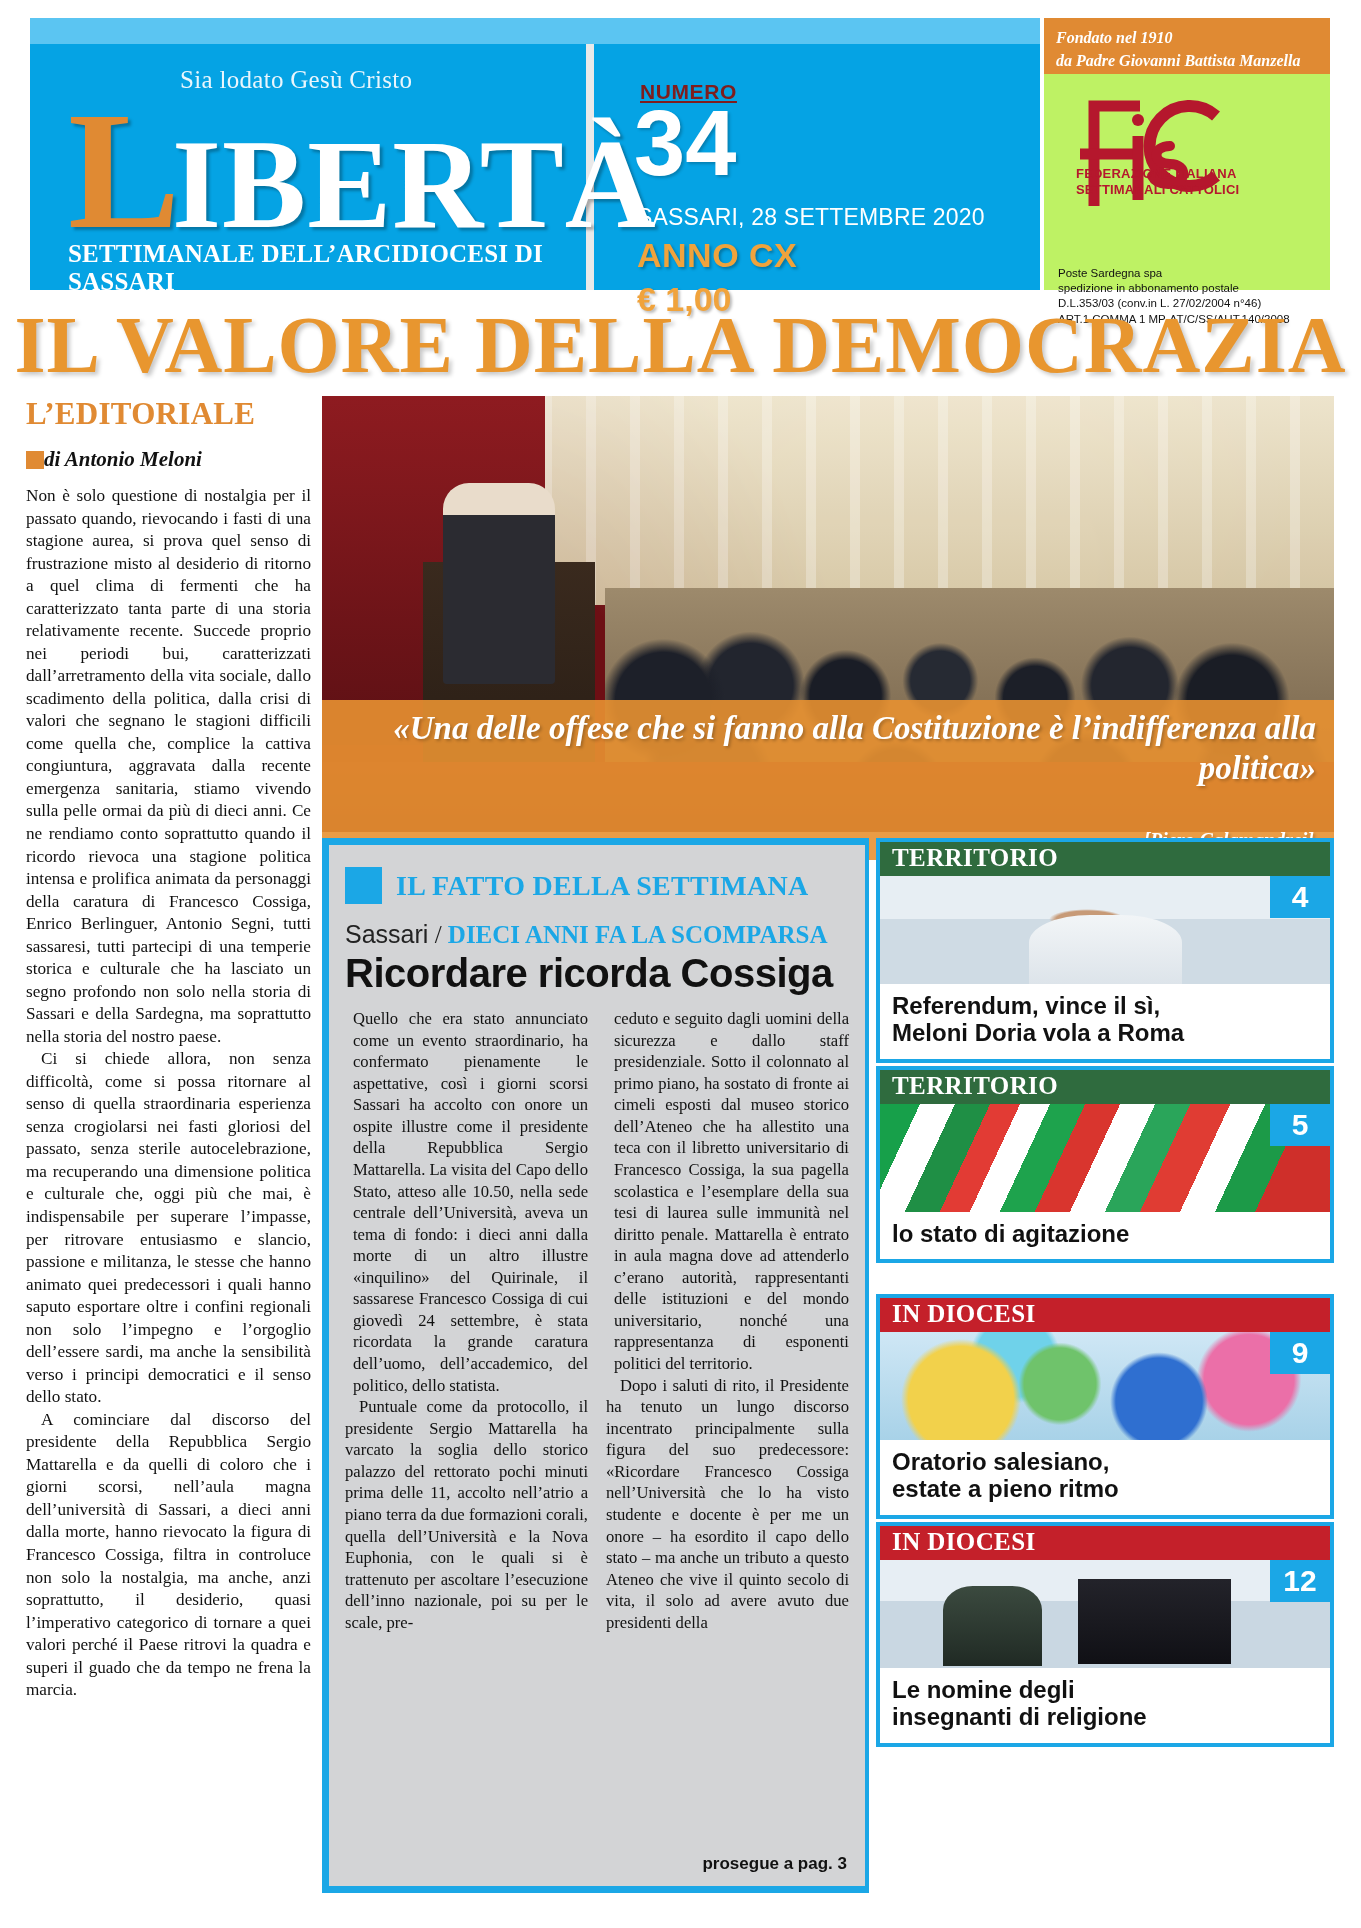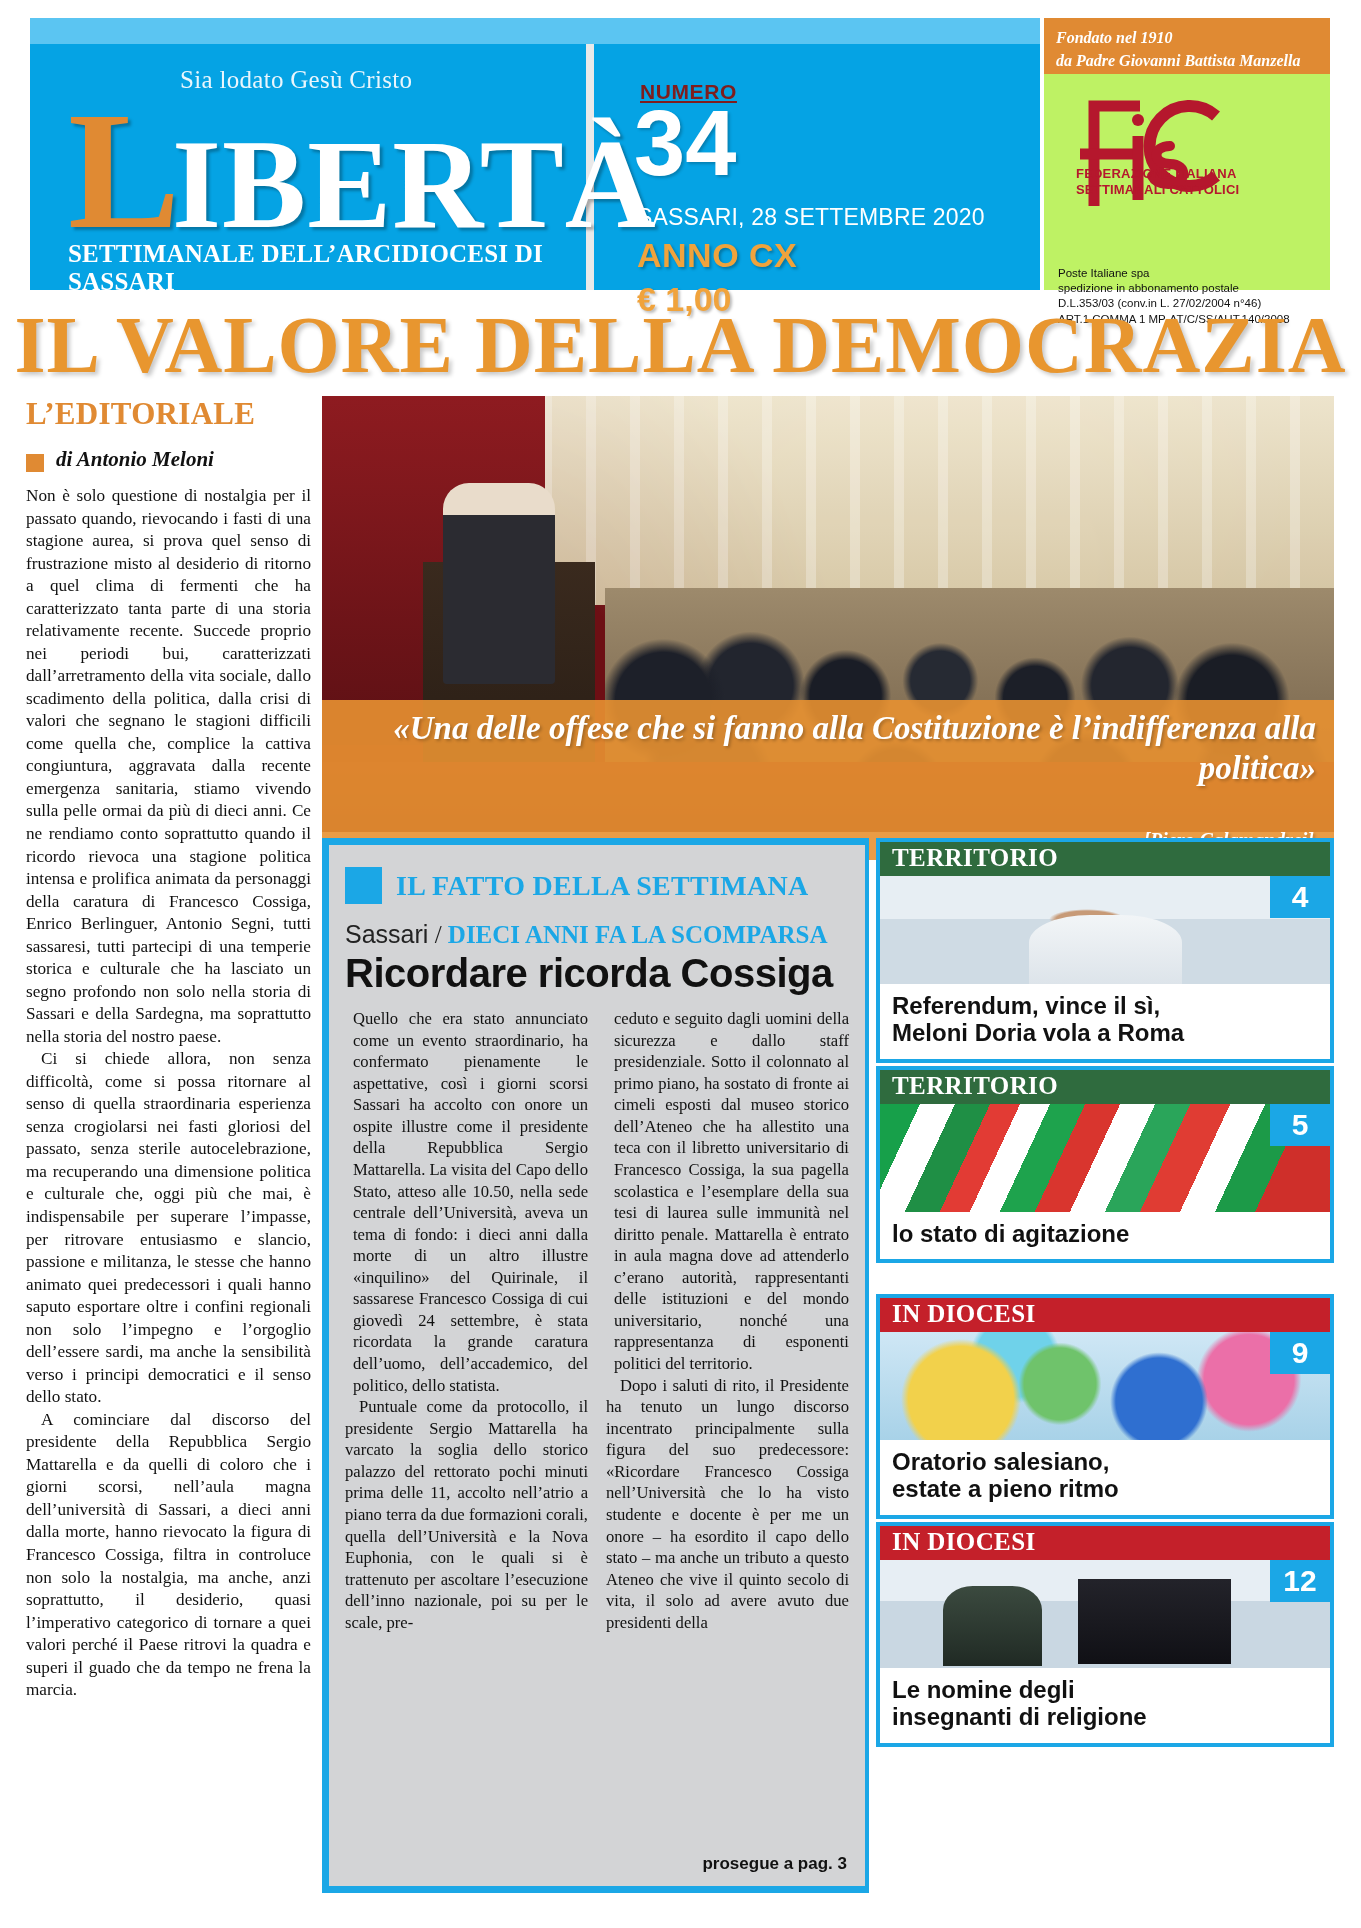--- a/index.html
+++ b/index.html
@@ -124,21 +124,21 @@
   }
 
   
   .editorial {
     position:absolute; left:26px; top:396px; width:285px; height:1495px;
   }
   .ed-kicker {
     color:#e08a33; font-family:"Liberation Serif", serif;
     font-weight:700; font-size:31px; letter-spacing:.3px;
   }
-  .ed-byline-row { display:flex; align-items:flex-end; gap:12px; margin-top:15px; }
+  .ed-byline-row { display:flex; align-items:center; margin-top:15px; }
   .ed-square { width:18px; height:18px; background:#e08a33; display:block; }
   .ed-byline {
     font-family:"Liberation Serif", serif; font-style:italic;
     font-weight:700; font-size:21px; color:#111;
   }
   .ed-body {
     margin-top:13px;
     font-family:"Liberation Serif", serif;
     font-size:17.2px; line-height:1.31; color:#111;
     text-align:justify; text-justify:inter-word;
@@ -372,21 +372,21 @@
         </g>
         <circle cx="72" cy="40" r="6" fill="#b5172d"></circle>
         <path d="M104 66 c-18 0 -18 18 0 18 c18 0 18 20 -2 20 c-9 0 -14 -4 -16 -8" fill="none" stroke="#b5172d" stroke-width="10" stroke-linecap="round"></path>
       </svg>
       <div class="fisc-wordmark">
         <div>FEDERAZIONE ITALIANA</div>
         <div>SETTIMANALI CATTOLICI</div>
       </div>
 
       <div class="postal">
-        <div>Poste Italiane spa</div>
+        <div>Poste Sardegna spa</div>
         <div>spedizione in abbonamento postale</div>
         <div>D.L.353/03 (conv.in L. 27/02/2004 n°46)</div>
         <div>ART.1 COMMA 1 MP-AT/C/SS/AUT.140/2008</div>
       </div>
     </div>
   </div>
 
   <div class="banner">
     <span>IL VALORE DELLA DEMOCRAZIA</span>
   </div>

